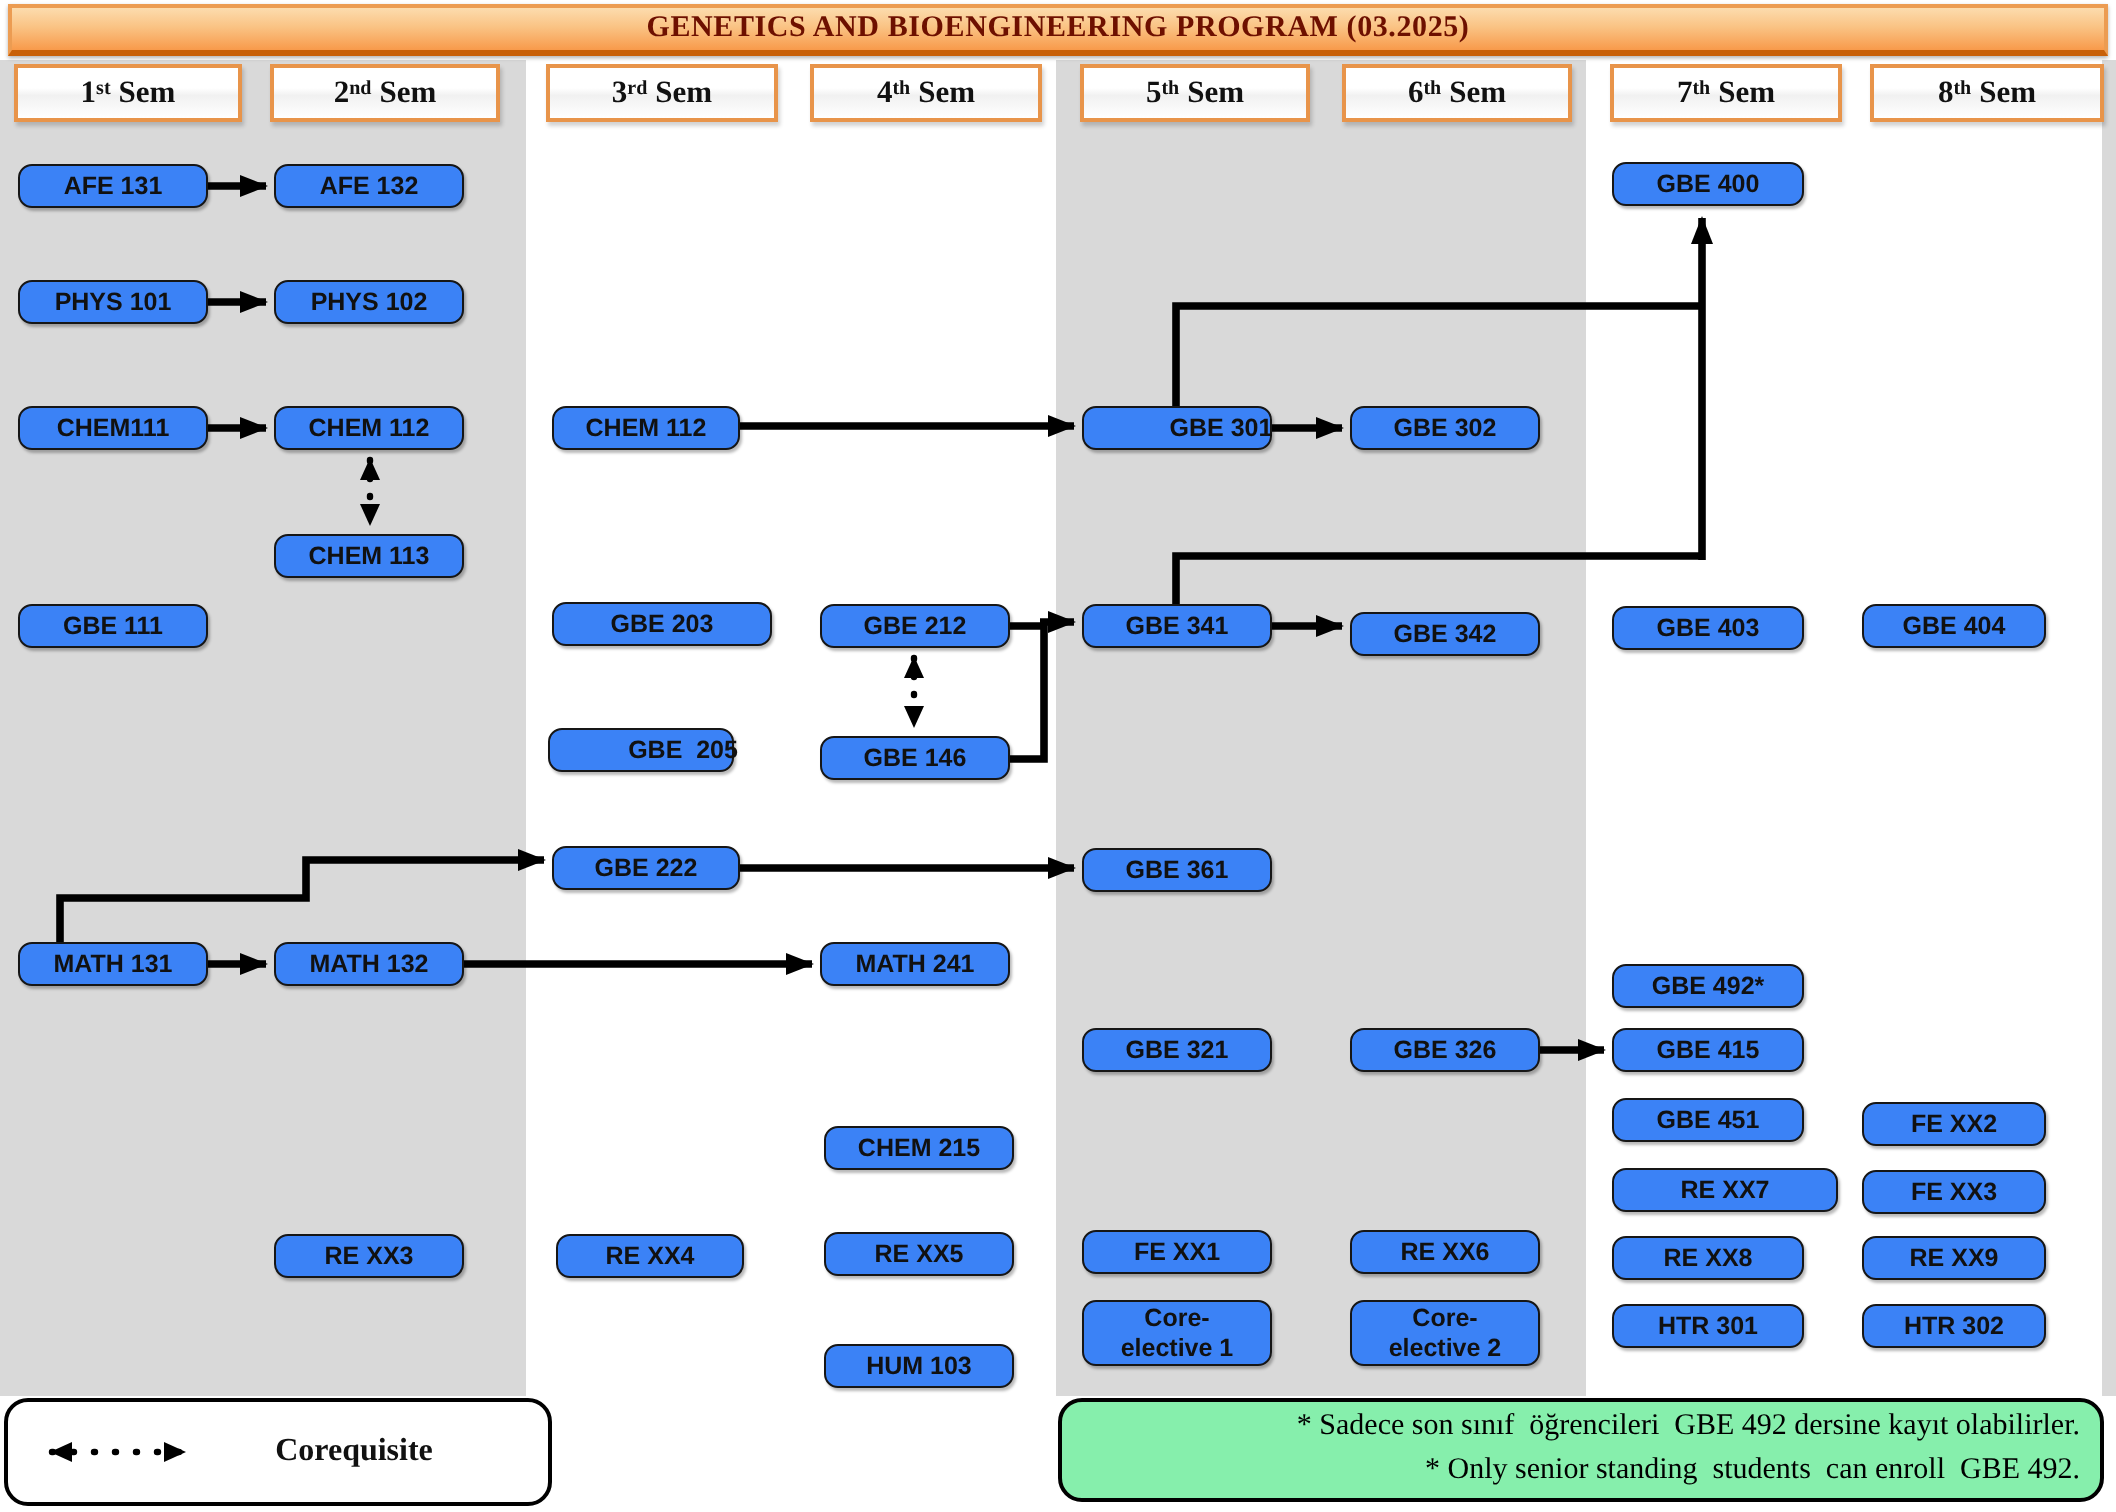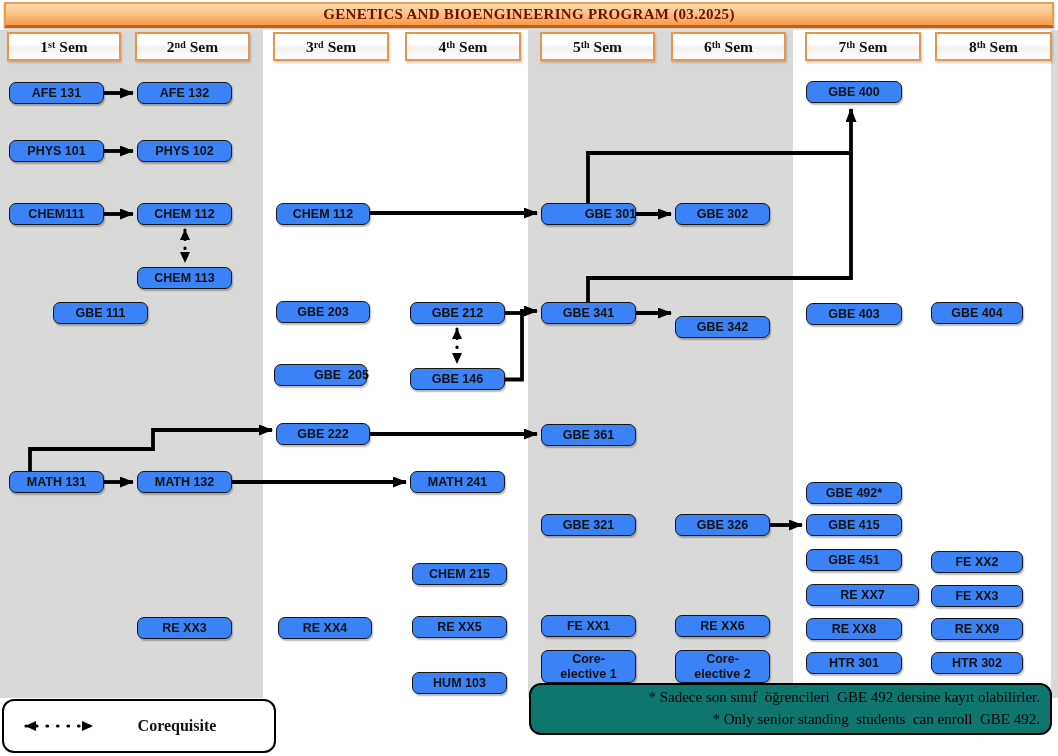--- a/index.html
+++ b/index.html
@@ -35,22 +35,22 @@
   .coreq{stroke:#000;stroke-width:3.2;fill:none;stroke-linecap:round;stroke-dasharray:.5 8.5;}
 
   .legend{position:absolute;left:2px;top:699px;width:256px;height:50px;
     border:2.5px solid #000;border-radius:12px;background:#fff;
     display:flex;flex-direction:column;justify-content:center;gap:3px;padding-left:14px;box-sizing:content-box;}
   .legend-row{display:flex;align-items:center;}
   .legend-row svg{flex:0 0 auto;}
   .legend-label{font-family:"Liberation Serif",serif;font-weight:bold;font-size:16px;color:#111;
     flex:1;text-align:center;margin-right:30px;}
 
-  .note{position:absolute;left:529px;top:683px;width:523px;height:52px;box-sizing:border-box;
-    border:2px solid #000;border-radius:12px;background:#0f766e;
+  .note{position:absolute;left:529px;top:699px;width:523px;height:52px;box-sizing:border-box;
+    border:2px solid #000;border-radius:12px;background:#86efac;
     display:flex;flex-direction:column;justify-content:center;
     font-family:"Liberation Serif",serif;font-size:15px;color:#000;
     text-align:right;padding-right:10px;line-height:1.45;}
   .note div{white-space:pre;}
 </style>
 </head>
 <body>
 
 <div class="stage">
 
@@ -136,32 +136,32 @@
     <path class="arr" d="M588,303 L588,278 L851,278"></path>
     <path class="arr" d="M851,280 L851,109" marker-end="url(#ah)"></path>
 
     <path class="coreq" d="M185,230 L185,262" marker-start="url(#ahs)" marker-end="url(#ahe)"></path>
     <path class="coreq" d="M457,329 L457,363" marker-start="url(#ahs)" marker-end="url(#ahe)"></path>
   </svg>
 
   <div class="course" style="left:9px;top:82px;">AFE 131</div>
   <div class="course" style="left:9px;top:140px;">PHYS 101</div>
   <div class="course" style="left:9px;top:203px;">CHEM111</div>
-  <div class="course" style="left:9px;top:302px;margin-left:44px;">GBE 111</div>
+  <div class="course" style="left:9px;top:302px;">GBE 111</div>
   <div class="course" style="left:9px;top:471px;">MATH 131</div>
 
   <div class="course" style="left:137px;top:82px;">AFE 132</div>
   <div class="course" style="left:137px;top:140px;">PHYS 102</div>
   <div class="course" style="left:137px;top:203px;">CHEM 112</div>
   <div class="course" style="left:137px;top:267px;">CHEM 113</div>
   <div class="course" style="left:137px;top:471px;">MATH 132</div>
   <div class="course" style="left:137px;top:617px;">RE XX3</div>
 
   <div class="course" style="left:276px;top:203px;width:94px;">CHEM 112</div>
-  <div class="course" style="left:276px;top:301px;width:94px;">GBE 203</div>
+  <div class="course" style="left:276px;top:301px;width:110px;">GBE 203</div>
   <div class="course" style="left:274px;top:364px;width:93px;padding-left:42px;">GBE  205</div>
   <div class="course" style="left:276px;top:423px;width:94px;">GBE 222</div>
   <div class="course" style="left:278px;top:617px;width:94px;">RE XX4</div>
 
   <div class="course" style="left:410px;top:302px;">GBE 212</div>
   <div class="course" style="left:410px;top:368px;">GBE 146</div>
   <div class="course" style="left:410px;top:471px;">MATH 241</div>
   <div class="course" style="left:412px;top:563px;">CHEM 215</div>
   <div class="course" style="left:412px;top:616px;">RE XX5</div>
   <div class="course" style="left:412px;top:672px;">HUM 103</div>
@@ -169,21 +169,21 @@
   <div class="course" style="left:541px;top:203px;padding-left:44px;">GBE 301</div>
   <div class="course" style="left:541px;top:302px;">GBE 341</div>
   <div class="course" style="left:541px;top:424px;">GBE 361</div>
   <div class="course" style="left:541px;top:514px;">GBE 321</div>
   <div class="course" style="left:541px;top:615px;">FE XX1</div>
   <div class="course tall" style="left:541px;top:650px;">
     <span>Core-</span><span>elective 1</span>
   </div>
 
   <div class="course" style="left:675px;top:203px;">GBE 302</div>
-  <div class="course" style="left:675px;top:316px;text-align:center;">GBE 342</div>
+  <div class="course" style="left:675px;top:306px;text-align:center;">GBE 342</div>
   <div class="course" style="left:675px;top:514px;">GBE 326</div>
   <div class="course" style="left:675px;top:615px;">RE XX6</div>
   <div class="course tall" style="left:675px;top:650px;">
     <span>Core-</span><span>elective 2</span>
   </div>
 
   <div class="course" style="left:806px;top:81px;width:96px;">GBE 400</div>
   <div class="course" style="left:806px;top:303px;width:96px;">GBE 403</div>
   <div class="course" style="left:806px;top:482px;width:96px;">GBE 492*</div>
   <div class="course" style="left:806px;top:514px;width:96px;">GBE 415</div>

